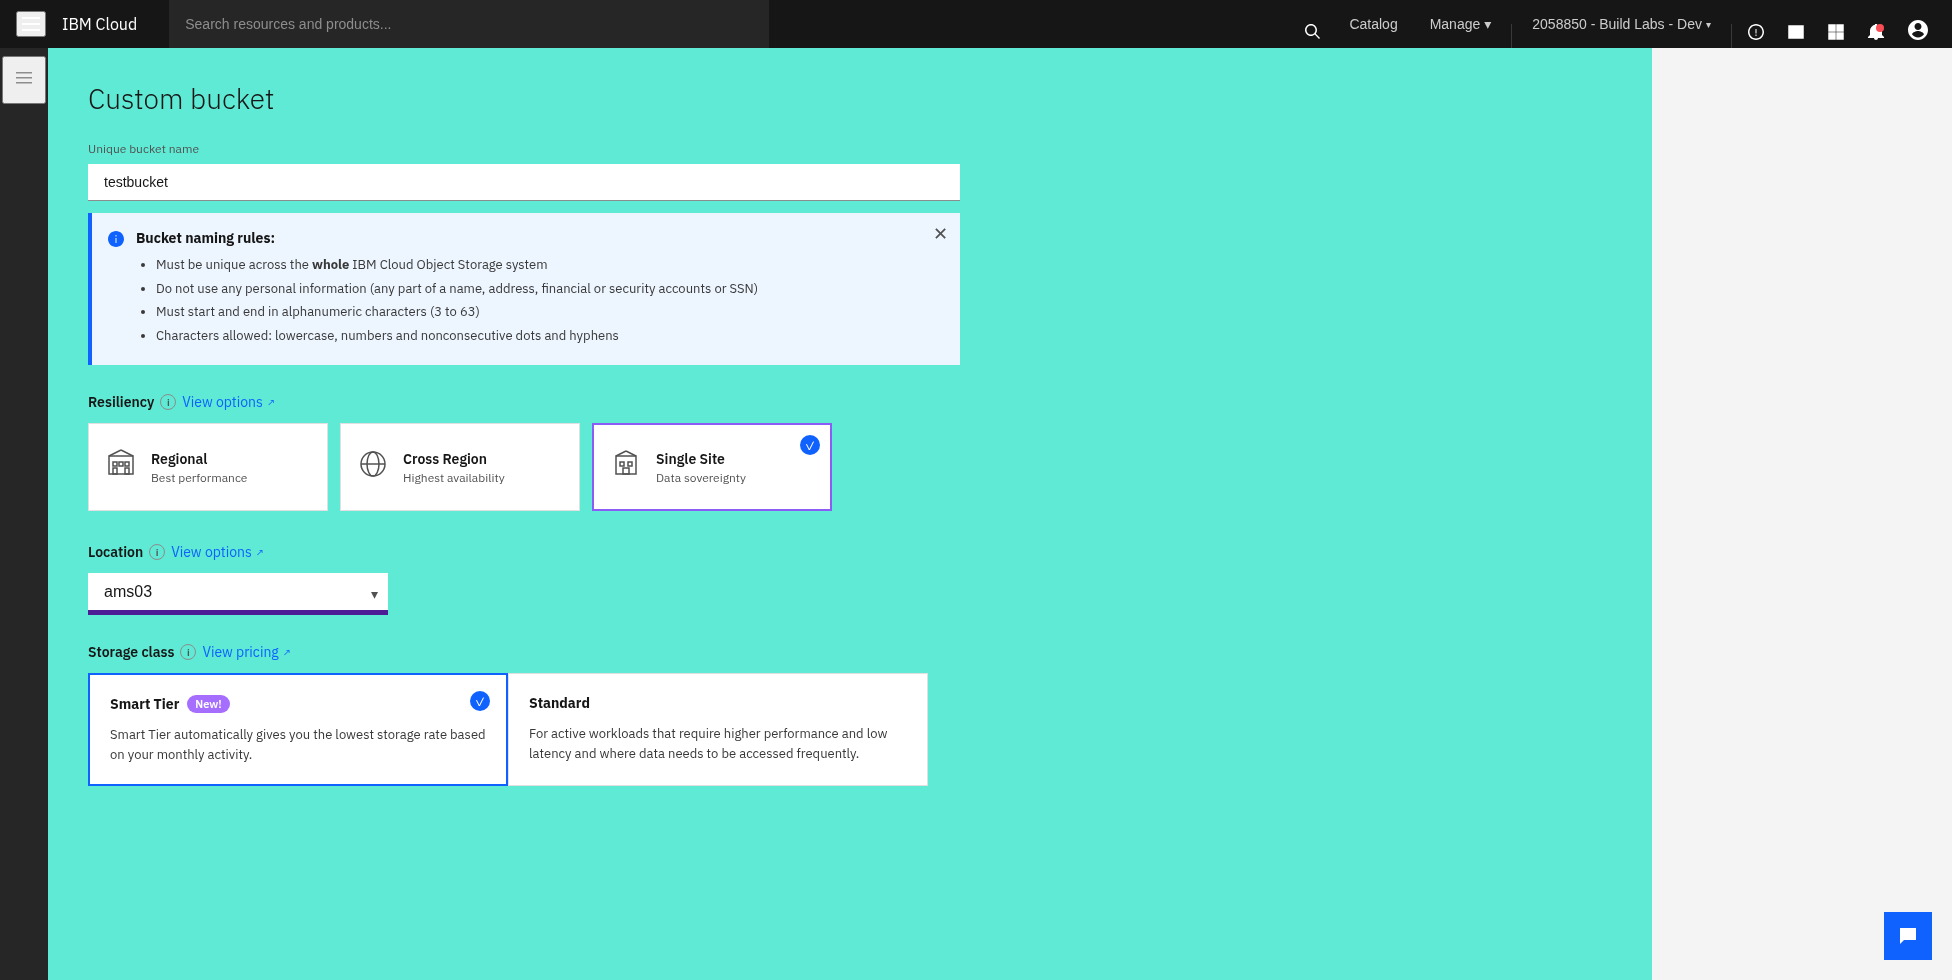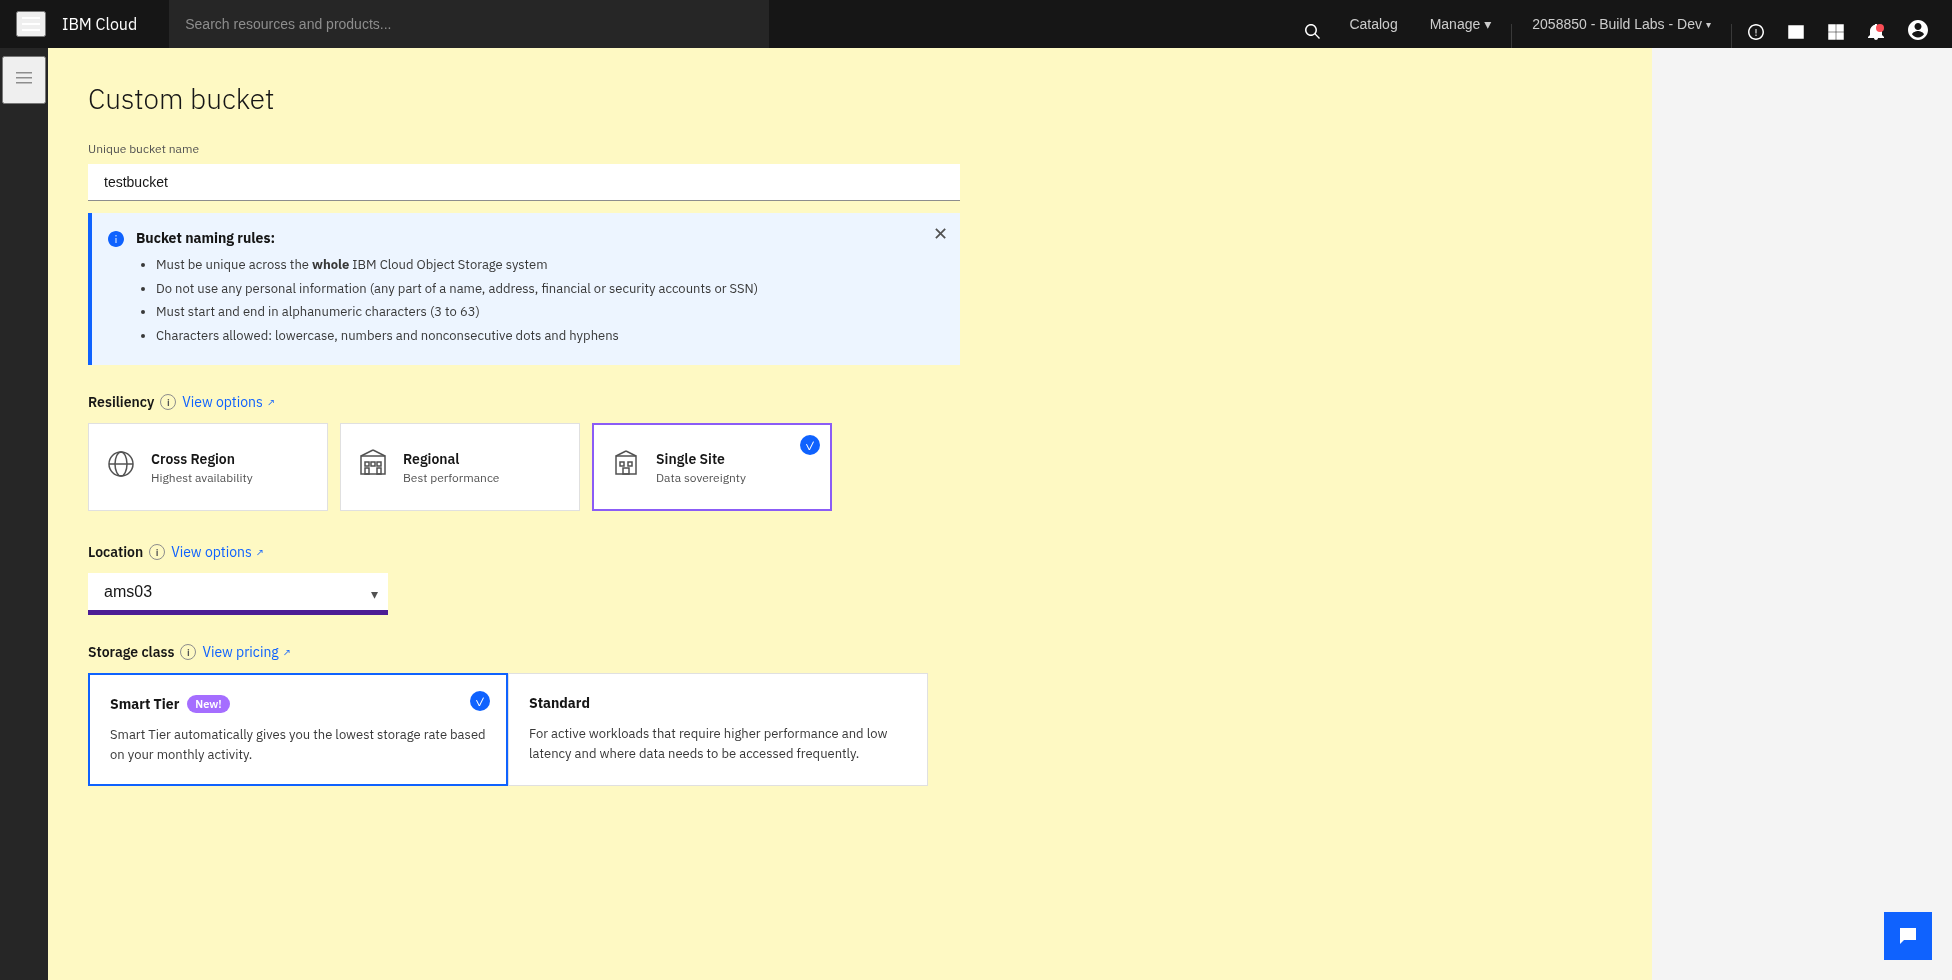--- a/index.html
+++ b/index.html
@@ -40,21 +40,21 @@
     .nav-divider { width: 1px; height: 24px; background: #393939; }
     .notification-dot { width: 8px; height: 8px; background: #fa4d56; border-radius: 50%; position: absolute; top: 8px; right: 8px; }
     .notif-wrapper { position: relative; }
 
     
     .app-body { display: flex; flex: 1; overflow: hidden; }
     .sidebar { width: 48px; background: #262626; flex-shrink: 0; display: flex; flex-direction: column; align-items: center; padding-top: 8px; }
     .sidebar-collapse-btn { color: #8d8d8d; padding: 12px; cursor: pointer; font-size: 16px; }
 
     
-    .main-content { flex: 1; overflow-y: auto; background: #fef9c3; padding: 32px 40px; }
+    .main-content { flex: 1; overflow-y: auto; background: #5eead4; padding: 32px 40px; }
 
     .page-title { font-size: 28px; font-weight: 300; color: #161616; margin-bottom: 24px; }
 
     
     .section-label { font-size: 12px; color: #525252; margin-bottom: 8px; }
     .bucket-name-input {
       width: 100%;
       max-width: 872px;
       background: #fff;
       border: none;
@@ -307,48 +307,48 @@
         <span>View options</span>
         <span class="ext-link-icon">↗</span>
       </a>
     </div>
 
     <div class="cards-grid">
 
       <div class="resiliency-card">
         <div class="card-icon">
           <svg width="32" height="32" viewBox="0 0 32 32" fill="none" stroke="#525252" stroke-width="1.5">
-            <circle cx="16" cy="16" r="12"></circle>
-            <ellipse cx="16" cy="16" rx="6" ry="12"></ellipse>
-            <line x1="4" y1="16" x2="28" y2="16"></line>
-          </svg>
-        </div>
-        <div class="card-text-block">
-          <div class="card-title">Cross Region</div>
-          <div class="card-subtitle">Highest availability</div>
-        </div>
-
-      </div>
-
-      <div class="resiliency-card">
-        <div class="card-icon">
-          <svg width="32" height="32" viewBox="0 0 32 32" fill="none" stroke="#525252" stroke-width="1.5">
             <rect x="4" y="8" width="24" height="18"></rect>
             <rect x="8" y="14" width="4" height="4"></rect>
             <rect x="14" y="14" width="4" height="4"></rect>
             <rect x="20" y="14" width="4" height="4"></rect>
             <rect x="8" y="20" width="4" height="6"></rect>
             <rect x="20" y="20" width="4" height="6"></rect>
             <line x1="4" y1="8" x2="16" y2="2"></line>
             <line x1="28" y1="8" x2="16" y2="2"></line>
           </svg>
         </div>
         <div class="card-text-block">
           <div class="card-title">Regional</div>
           <div class="card-subtitle">Best performance</div>
+        </div>
+
+      </div>
+
+      <div class="resiliency-card">
+        <div class="card-icon">
+          <svg width="32" height="32" viewBox="0 0 32 32" fill="none" stroke="#525252" stroke-width="1.5">
+            <circle cx="16" cy="16" r="12"></circle>
+            <ellipse cx="16" cy="16" rx="6" ry="12"></ellipse>
+            <line x1="4" y1="16" x2="28" y2="16"></line>
+          </svg>
+        </div>
+        <div class="card-text-block">
+          <div class="card-title">Cross Region</div>
+          <div class="card-subtitle">Highest availability</div>
         </div>
 
       </div>
 
       <div class="resiliency-card selected">
         <div class="card-icon">
           <svg width="32" height="32" viewBox="0 0 32 32" fill="none" stroke="#525252" stroke-width="1.5">
             <rect x="6" y="8" width="20" height="18"></rect>
             <rect x="10" y="14" width="4" height="4"></rect>
             <rect x="18" y="14" width="4" height="4"></rect>

